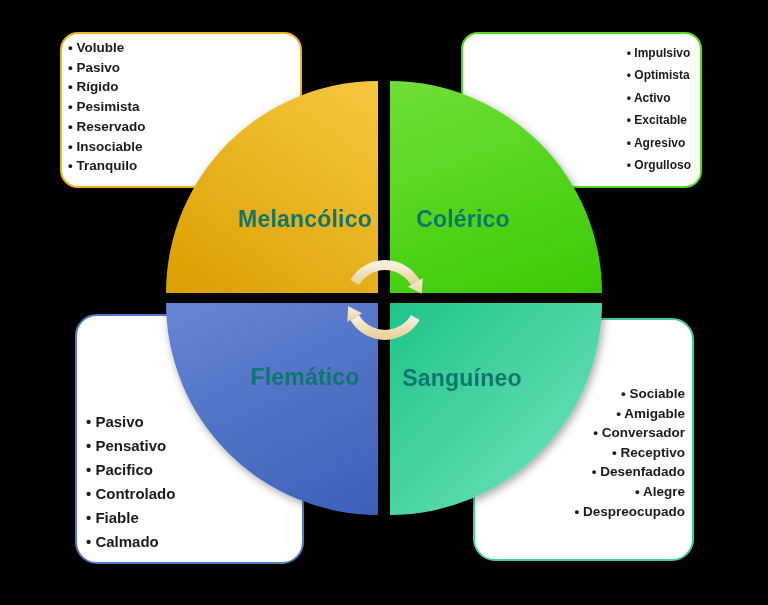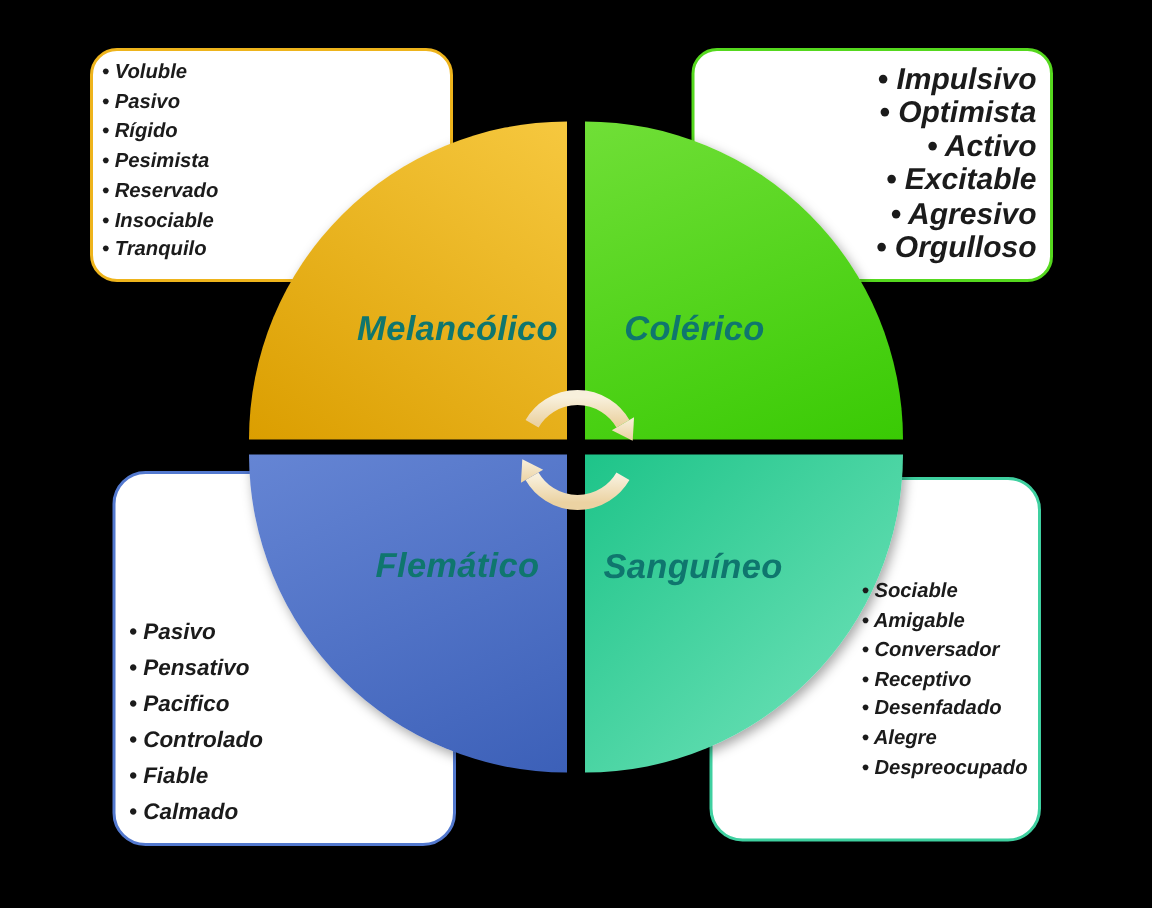--- a/index.html
+++ b/index.html
@@ -1,18 +1,18 @@
 <!DOCTYPE html>
 <html><head>
 <meta charset="utf-8">
 <style>
   html,body { margin:0; padding:0; background:#000; }
   .stage {
     position:relative; width:768px; height:605px; background:#000000;
-    overflow:hidden; font-family:"Liberation Sans", sans-serif;font-style:italic;
+    overflow:hidden; font-family:"Liberation Sans", sans-serif;
   }
 
   
   .tbox { position:absolute; background:#ffffff; z-index:1; box-sizing:border-box;
           box-shadow:2px 3px 6px rgba(0,0,0,0.45); }
   .tbox.tl { left:60px;  top:32px;  width:242px; height:156px; border:2px solid #eeb41c; border-radius:18px; }
   .tbox.tr { left:461px; top:32px;  width:241px; height:156px; border:2px solid #55d81e; border-radius:17px; }
   .tbox.bl { left:75px;  top:314px; width:229px; height:250px; border:2px solid #5379cf; border-radius:22px; }
   .tbox.br { left:473px; top:318px; width:221px; height:243px; border:2px solid #3fd0a0; border-radius:22px; }
 
@@ -31,23 +31,23 @@
   .lbl-mel { left:305px; top:219px; }
   .lbl-col { left:463px; top:219px; }
   .lbl-fle { left:305px; top:377px; }
   .lbl-san { left:462px; top:378px; }
 
   
   .traits { position:absolute; z-index:4; margin:0; padding:0; list-style:none;
             font-weight:bold; color:#1b1b1b; }
   .traits li { white-space:nowrap; }
   .traits.tl-list { left:68px;  top:38px;  font-size:13.5px; line-height:19.7px; text-align:left;  }
-  .traits.tr-list { right:77px; top:42px;  font-size:20px;   line-height:22.4px; text-align:right; }
+  .traits.tr-list { right:77px; top:42px;  font-size:12px;   line-height:22.4px; text-align:left; }
   .traits.bl-list { left:86px;  top:410px; font-size:15px;   line-height:24px;   text-align:left;  }
-  .traits.br-list { right:83px; top:384px; font-size:13.5px; line-height:19.6px; }
+  .traits.br-list { right:83px; top:384px; font-size:13.5px; line-height:19.6px; text-align:right; }
 
   
   .cycle-svg { position:absolute; left:330px; top:240px; z-index:5; }
 </style>
 </head>
 <body>
 
 <div class="stage">
 
   <div class="tbox tl"></div>

